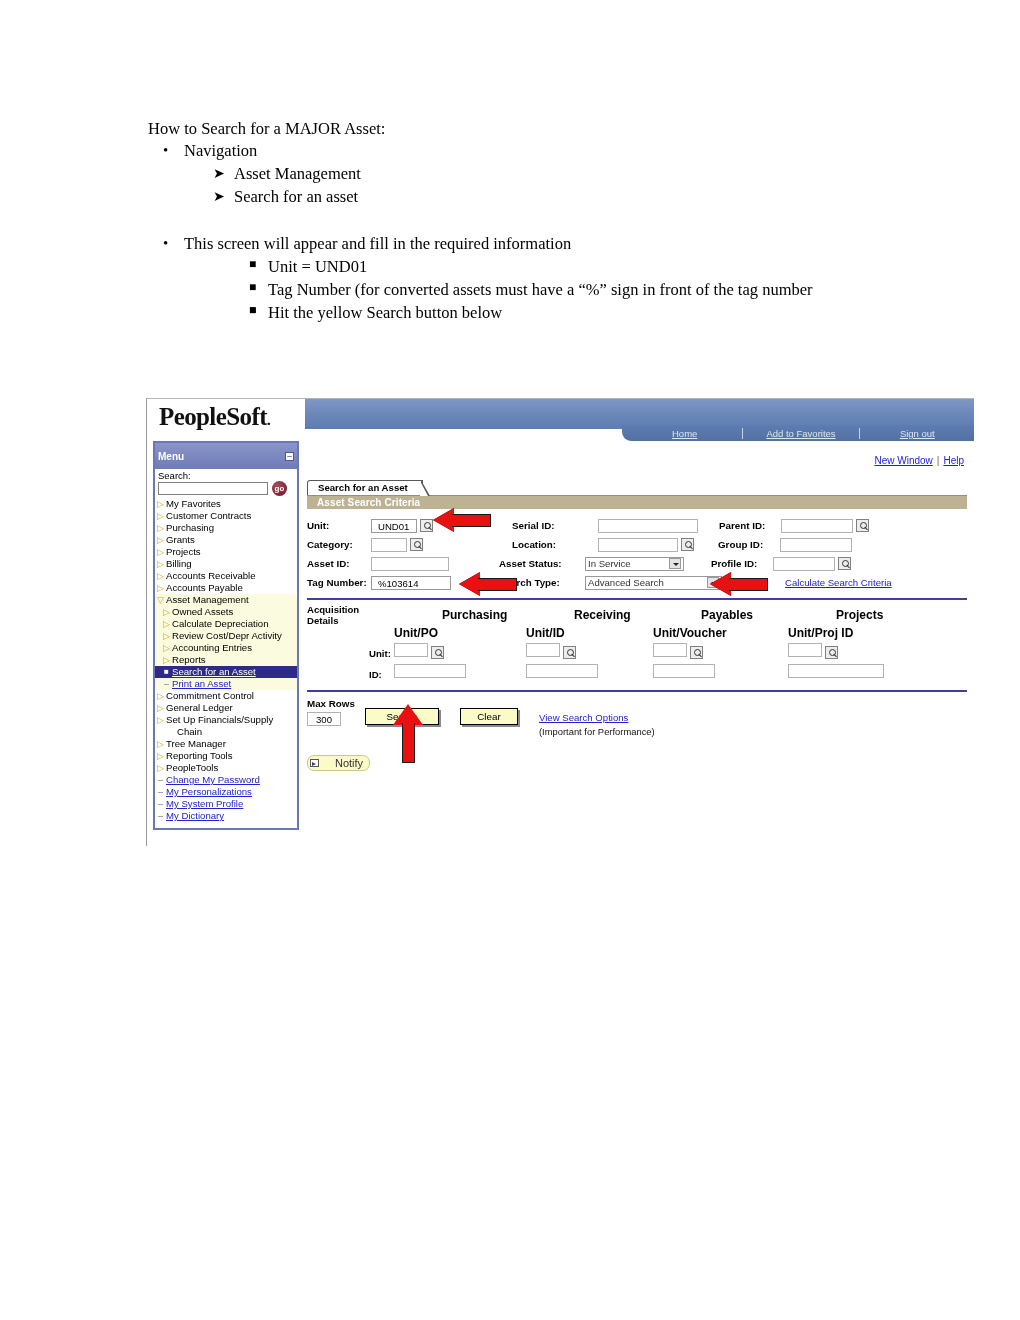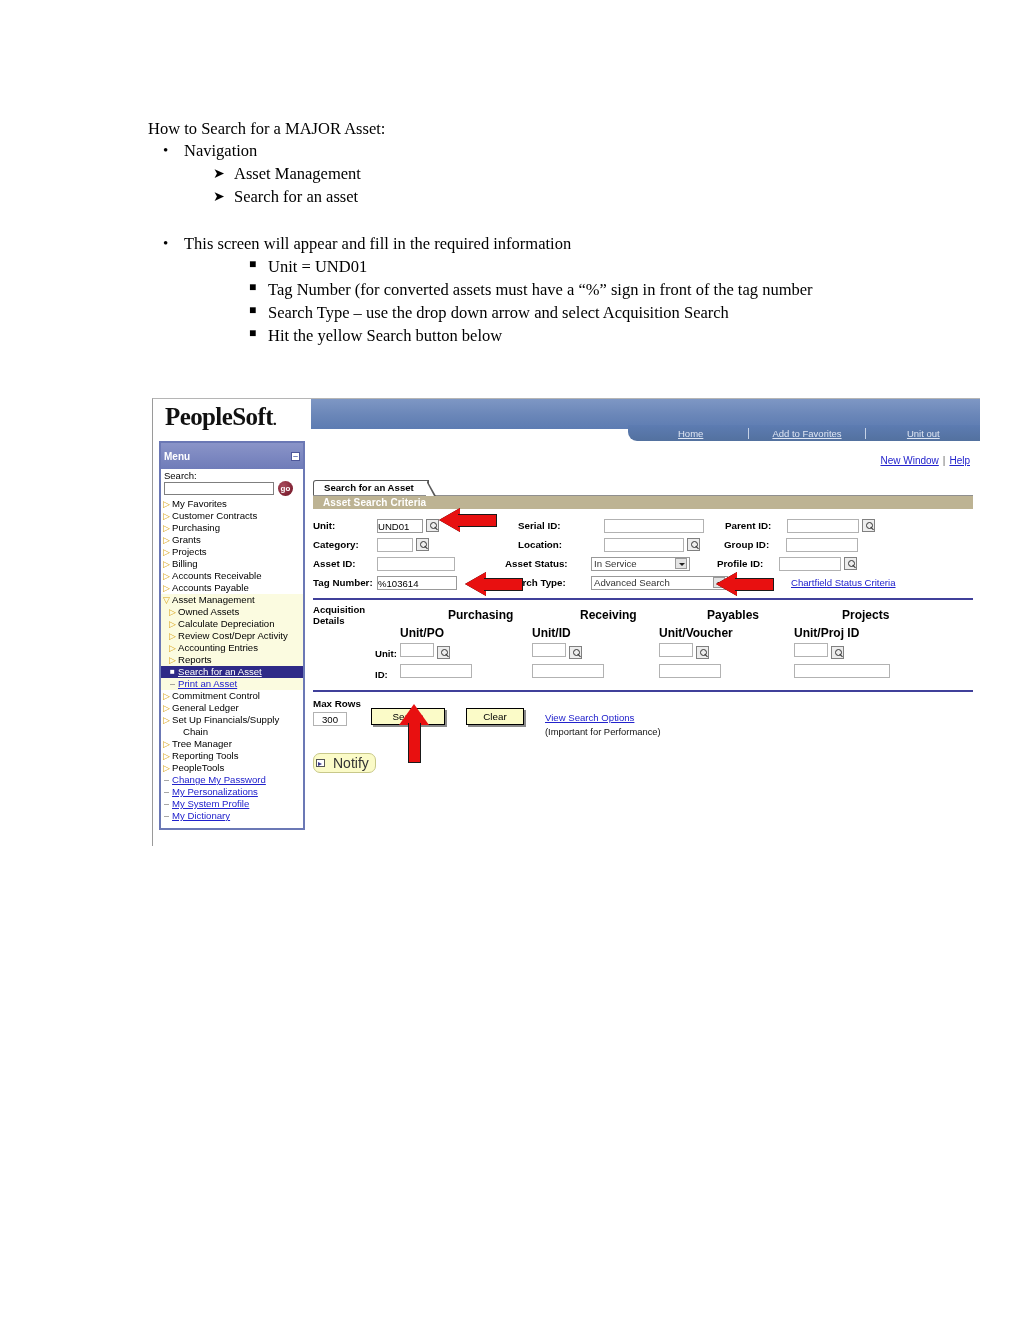--- a/index.html
+++ b/index.html
@@ -18,21 +18,21 @@
   .lvl1 { margin-left:36px; position:relative; font-size:16.5px; line-height:22px; }
   .lvl1 .bul { position:absolute; left:-21px; top:-1px; font-size:15px; }
   .lvl2 { margin-left:86px; position:relative; font-size:16.5px; line-height:23px; }
   .lvl2 .bul { position:absolute; left:-21px; top:0px; font-size:14px; }
   .lvl3 { margin-left:120px; position:relative; font-size:16.5px; line-height:23px; }
   .lvl3 .bul { position:absolute; left:-19px; top:-2px; font-size:12px; }
   .gap { height:25px; }
 
   
   .shot {
-    position:absolute; left:152px; top:398px;
+    position:absolute; left:146px; top:398px;
     width:828px; height:448px;
     background:#ffffff;
     font-family:"Liberation Sans", sans-serif;
     overflow:hidden;
     border-left:1px solid #9a9a9a;
     border-top:1px solid #b5b5b5;
   }
 
   
   .ps-header { position:absolute; left:0; top:0; width:828px; height:44px; background:#ffffff; }
@@ -126,21 +126,21 @@
     height:13px; background:#bdb393; color:#ffffff;
     font-size:10px; font-weight:700; padding-left:10px; line-height:13px;
     letter-spacing:0.1px;
   }
 
   .form { position:relative; padding-top:7px; }
   .frow { display:flex; align-items:center; height:19px; }
   .lab { font-size:9.8px; font-weight:700; color:#000; }
   .inp {
     border:1px solid #999; background:#ffffff; height:14px;
-    font-size:9.6px; color:#000; padding:0 0; line-height:13px;
+    font-size:9.6px; color:#000; padding:0 6px; line-height:13px;
     font-family:"Liberation Sans", sans-serif; display:inline-block;
   }
   .inp.gray { border:1px solid #b2b2b2; }
   .mag {
     width:13px; height:13px; border:1px solid #808080; background:#ededed;
     display:inline-block; position:relative; margin-left:3px; vertical-align:middle;
   }
   .mag:after {
     content:""; position:absolute; left:3px; top:2px;
     width:5px; height:5px; border:1.3px solid #333; border-radius:50%;
@@ -172,22 +172,22 @@
   .acq-col-hdr { font-size:12px; font-weight:700;margin-left:48px; }
 
   .btn {
     background:#fbfbc8; border:1px solid #000;
     box-shadow:2px 2px 0 #8a8a8a;
     font-size:9.8px; text-align:center; color:#000;
     font-family:"Liberation Sans", sans-serif;
   }
   .notify {
     background:#fbfbc8; border:1px solid #c8c88a; border-radius:7px;
-    font-size:14px; padding:1px 6px 1px 2px; display:inline-flex;
-    align-items:center; gap:8px; color:#333;
+    font-size:11px; padding:1px 6px 1px 2px; display:inline-flex;
+    align-items:center; gap:16px; color:#333;
   }
   .notify-ico {
     width:9px; height:8px; background:#fff; border:1px solid #555;
     position:relative; flex:none;
   }
   .notify-ico:after {
     content:""; position:absolute; left:1px; top:2px;
     border-top:2px solid transparent; border-bottom:2px solid transparent;
     border-left:4px solid #3a3a8c;
   }
@@ -238,40 +238,39 @@
   <div class="lvl3">
     <span class="bul">■</span>
     <span>Unit = UND01</span>
   </div>
   <div class="lvl3">
     <span class="bul">■</span>
     <span>Tag Number (for converted assets must have a “%” sign in front of the tag number</span>
   </div>
   <div class="lvl3">
     <span class="bul">■</span>
-    <span>Search Type – use the drop down arrow and select Acquisition Search</span>
   </div>
   <div class="lvl3">
     <span class="bul">■</span>
     <span>Hit the yellow Search button below</span>
   </div>
 </div>
 
 <div class="shot">
 
   <div class="ps-header">
     <div class="ps-banner"></div>
     <div class="ps-banner-lower"></div>
     <div class="ps-logo"><span>PeopleSoft</span><span class="dot">.</span></div>
     <div class="ps-nav">
       <a href="#">Home</a>
       <div class="sep"></div>
       <a href="#">Add to Favorites</a>
       <div class="sep"></div>
-      <a href="#">Unit out</a>
+      <a href="#">Sign out</a>
     </div>
   </div>
 
   <div class="ps-toplinks">
     <a href="#">New Window</a><span class="bar">|</span><a href="#">Help</a>
   </div>
 
   <div class="menu-box">
     <div class="menu-hdr">
       <span>Menu</span>
@@ -440,21 +439,21 @@
       </div>
 
       <div class="frow">
         <span class="lab" style="width:64px">Tag Number:</span>
         <span class="inp" style="width:80px">%103614</span>
         <span class="lab" style="width:86px; margin-left:48px">Search Type:</span>
         <span class="sel-box" style="width:137px">
             <span>Advanced Search</span>
             <span class="sel-arrow"></span>
           </span>
-        <a href="#" class="link" style="margin-left:63px">Chartfield Status Criteria</a>
+        <a href="#" class="link" style="margin-left:63px">Calculate Search Criteria</a>
       </div>
 
       <div class="hr-blue"></div>
 
       <div class="acq">
         <div style="display:flex;">
           <div style="width:62px;">
             <div class="acq-lbl">Acquisition</div>
             <div class="acq-lbl">Details</div>
           </div>

